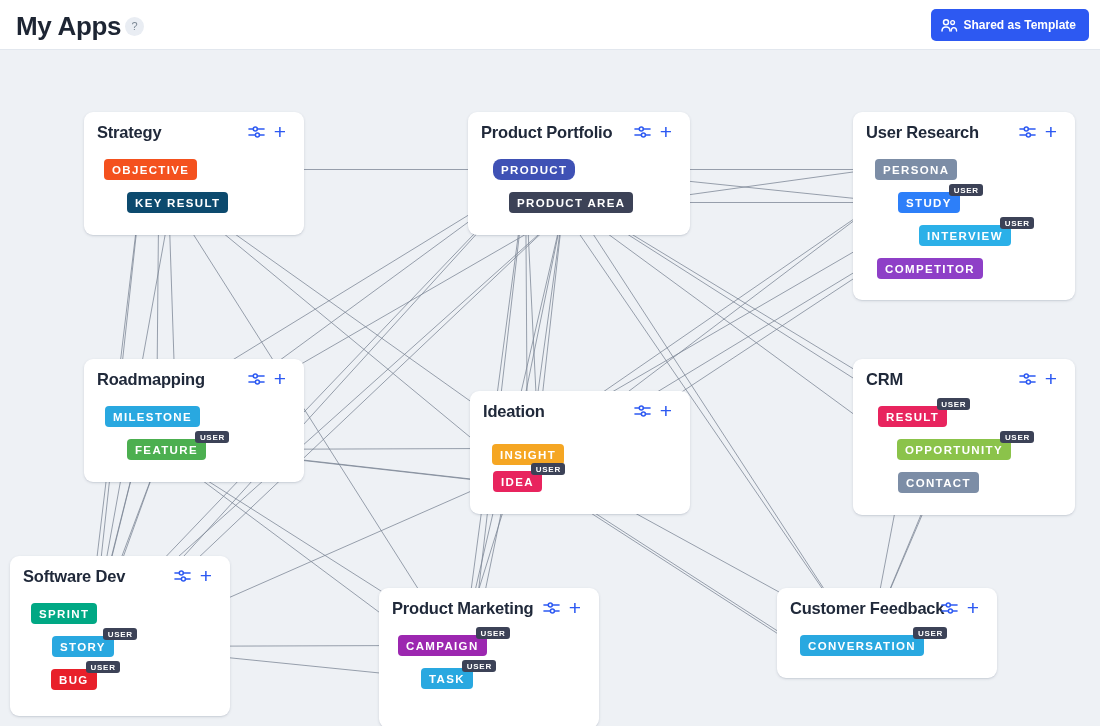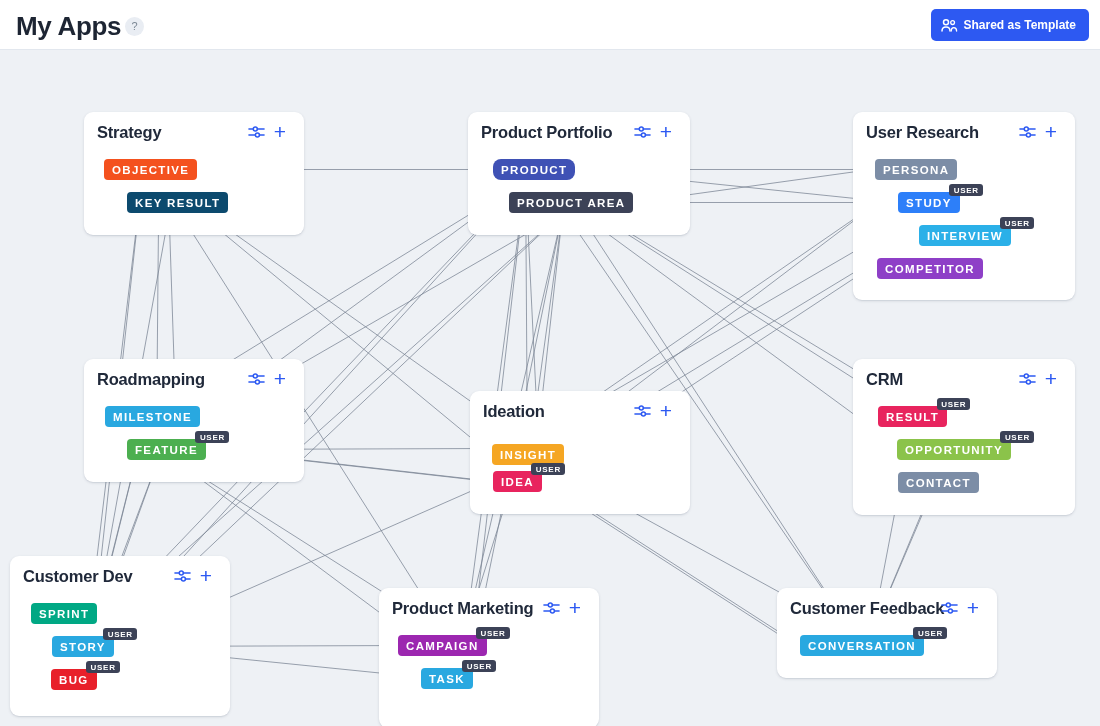--- a/index.html
+++ b/index.html
@@ -392,21 +392,21 @@
           </div>
           <div class="entity" style="left: 44px; top: 80px; background: rgb(139, 195, 74);">
             <span>OPPORTUNITY</span>
             <span class="user-badge">USER</span>
           </div>
           <div class="entity" style="left: 45px; top: 113px; background: rgb(124, 141, 166);">
             <span>CONTACT</span>
           </div>
         </div>
         <div class="card" style="left: 10px; top: 506px; width: 220px; height: 160px;">
-          <div class="card-title">Customer Dev</div>
+          <div class="card-title">Software Dev</div>
           <div class="card-actions" style="right: 18px;">
             <span class="icon-btn"><svg width="17" height="14" viewBox="0 0 17 14" xmlns="http://www.w3.org/2000/svg">
   <line x1="1" y1="4" x2="5" y2="4" stroke="#2d59f2" stroke-width="1.6" stroke-linecap="round"></line>
   <line x1="9.5" y1="4" x2="16" y2="4" stroke="#2d59f2" stroke-width="1.6" stroke-linecap="round"></line>
   <circle cx="7.3" cy="4" r="2" stroke="#2d59f2" stroke-width="1.5" fill="none"></circle>
   <line x1="1" y1="10" x2="7" y2="10" stroke="#2d59f2" stroke-width="1.6" stroke-linecap="round"></line>
   <line x1="11.6" y1="10" x2="16" y2="10" stroke="#2d59f2" stroke-width="1.6" stroke-linecap="round"></line>
   <circle cx="9.4" cy="10" r="2" stroke="#2d59f2" stroke-width="1.5" fill="none"></circle>
 </svg></span>
             <span class="icon-btn plus-icon">+</span>

